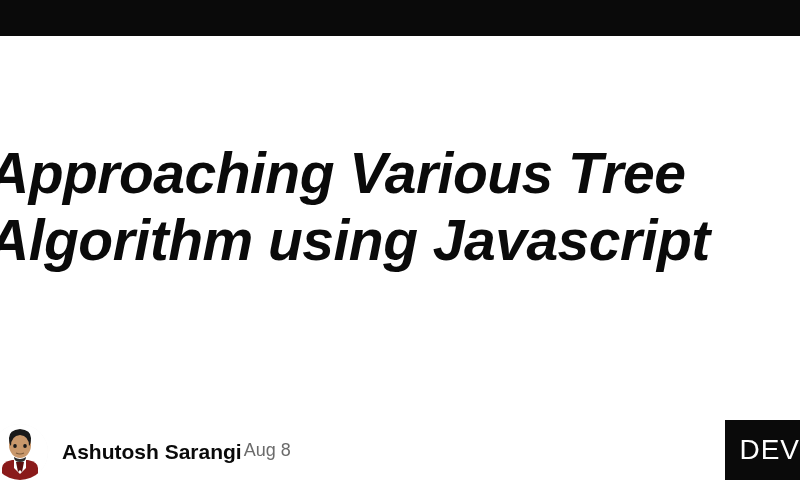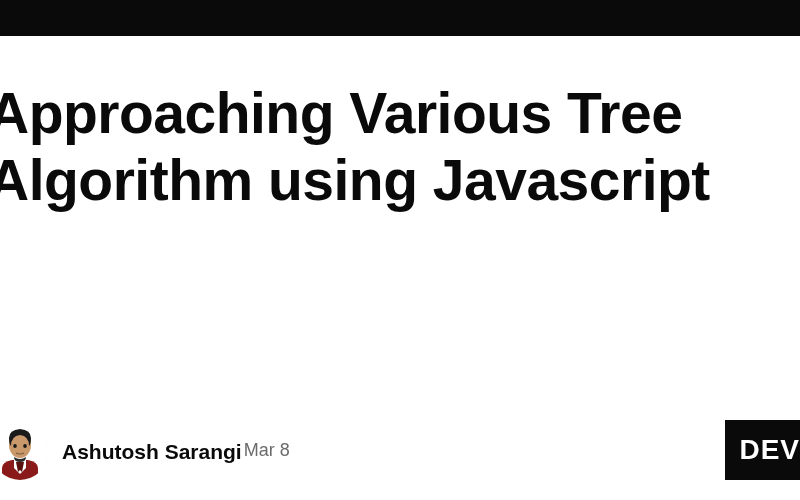--- a/index.html
+++ b/index.html
@@ -14,21 +14,22 @@
     font-family: -apple-system, BlinkMacSystemFont, "Segoe UI", Helvetica, Arial, sans-serif;
     overflow: hidden;
     position: relative;
   }
   .topbar {
     width: 100%;
     height: 36px;
     background: #0a0a0a;
   }
   .content {
-    padding-top: 44px;
+    padding-top: 104px;
+    font-style: italic;
   }
   .title {
     font-size: 57px;
     font-weight: 800;
     line-height: 1.17;
     color: #0a0a0a;
     letter-spacing: -0.5px;
     margin-left: -12px;
   }
   .byline {
@@ -65,21 +66,21 @@
   .date {
     font-size: 18px;
     color: #6b6b6b;
   }
   .dev-badge {
     position: absolute;
     bottom: 20px;
     right: 0;
     background: #0a0a0a;
     color: #ffffff;
-    font-weight: 700;
+    font-weight: 400;
     font-size: 28px;
     padding: 14px 0 14px 14px;
     letter-spacing: 1px;
     font-family: Arial, sans-serif;
   }
 </style>
 </head>
 <body>
 
 <div class="topbar"></div>
@@ -101,17 +102,17 @@
       <ellipse cx="28" cy="21" rx="11" ry="13" fill="#c9986b"></ellipse>
       <path d="M 17 14 Q 17 6 28 5 Q 39 6 39 14 Q 39 20 37 22 Q 37 12 28 11 Q 19 12 19 22 Q 17 20 17 14 Z" fill="#1a1a1a"></path>
       <ellipse cx="23" cy="22" rx="1.8" ry="2" fill="#1a1a1a"></ellipse>
       <ellipse cx="33" cy="22" rx="1.8" ry="2" fill="#1a1a1a"></ellipse>
       <path d="M 24 29 Q 28 31 32 29" stroke="#7a5a3a" stroke-width="1.2" fill="none"></path>
       <path d="M 22 33 Q 28 37 34 33 Q 34 38 28 38 Q 22 38 22 33 Z" fill="#2a2a2a"></path>
     </svg>
   </div>
   <div class="author-block">
     <div class="author">Ashutosh Sarangi</div>
-    <div class="date">Mar 8</div>
+    <div class="date">Aug 8</div>
   </div>
 </div>
 
 <div class="dev-badge">DEV</div>
 
 </body></html>

